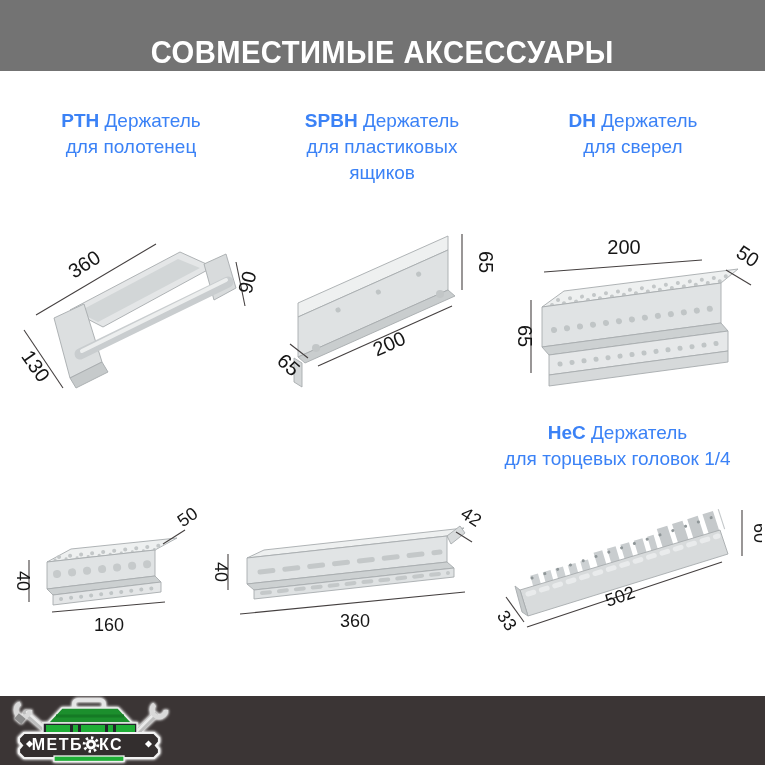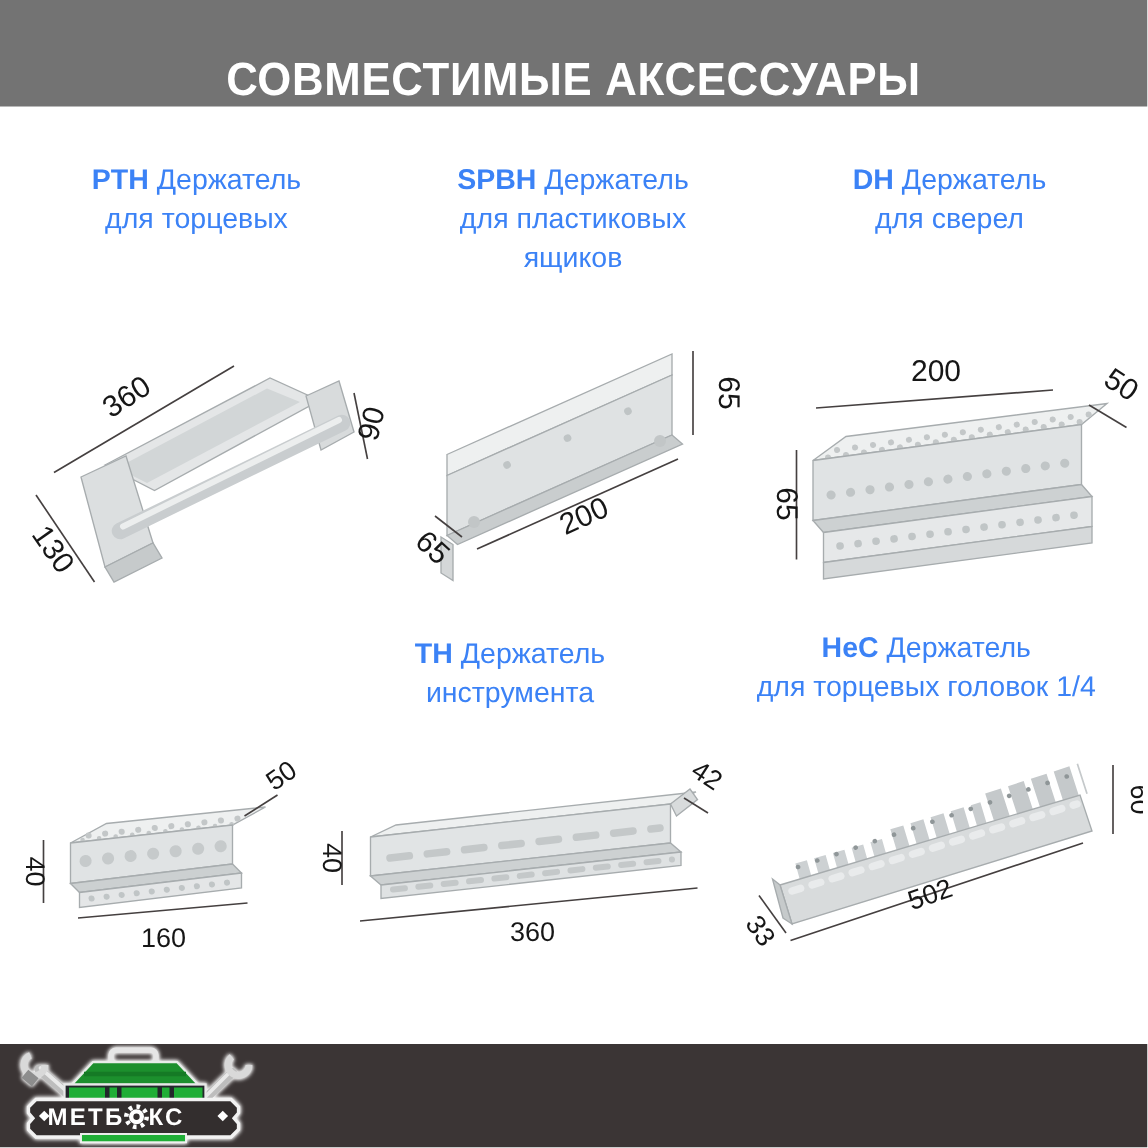--- a/index.html
+++ b/index.html
@@ -53,21 +53,21 @@
 
 <div class="stage">
 
   <div class="header-bar">
     <div class="header-title">СОВМЕСТИМЫЕ АКСЕССУАРЫ</div>
   </div>
 
   <div class="ph" style="left:6px;top:108px;width:250px;">
     <b>PTH</b>
     <span>Держатель</span><br>
-    <span>для торцевых</span>
+    <span>для полотенец</span>
   </div>
   <div class="ph" style="left:506px;top:108px;width:254px;">
     <b>DH</b>
     <span>Держатель</span><br>
     <span>для сверел</span>
   </div>
   <div class="ph" style="left:258px;top:108px;width:248px;">
     <b>SPBH</b>
     <span>Держатель</span><br>
     <span>для пластиковых</span><br>
@@ -134,25 +134,20 @@
     <line x1="38" y1="60" x2="196" y2="48" class="dimline"></line>
     <text class="dim d20" text-anchor="middle" x="118" y="42">200</text>
 
     <line x1="220" y1="58" x2="245" y2="73" class="dimline"></line>
     <text class="dim d20" text-anchor="middle" transform="rotate(33,238,50)" x="238" y="50">50</text>
 
     <line x1="25" y1="88" x2="25" y2="161" class="dimline"></line>
     <text class="dim d20" text-anchor="middle" transform="rotate(90,12,124)" x="12" y="124">65</text>
   </svg>
 
-  <div class="ph" style="left:250px;top:424px;width:180px;">
-    <b>TH</b>
-    <span>Держатель</span><br>
-    <span>инструмента</span>
-  </div>
   <div class="ph" style="left:475px;top:420px;width:285px;">
     <b>HeC</b>
     <span>Держатель</span><br>
     <span>для торцевых головок 1/4</span>
   </div>
 
   <svg class="pimg" style="left:5px;top:498px;" width="215" height="145" viewBox="0 0 215 145">
     <polygon points="42,64 150,52 172,40 66,51" fill="#eef0f0" class="edge"></polygon>
     <line x1="54" y1="59" x2="160" y2="47" stroke="#c3c7c8" stroke-width="4" stroke-linecap="round" stroke-dasharray="0.1 11"></line>
     <line x1="50" y1="62" x2="154" y2="51" stroke="#c3c7c8" stroke-width="3" stroke-linecap="round" stroke-dasharray="0.1 11"></line>

